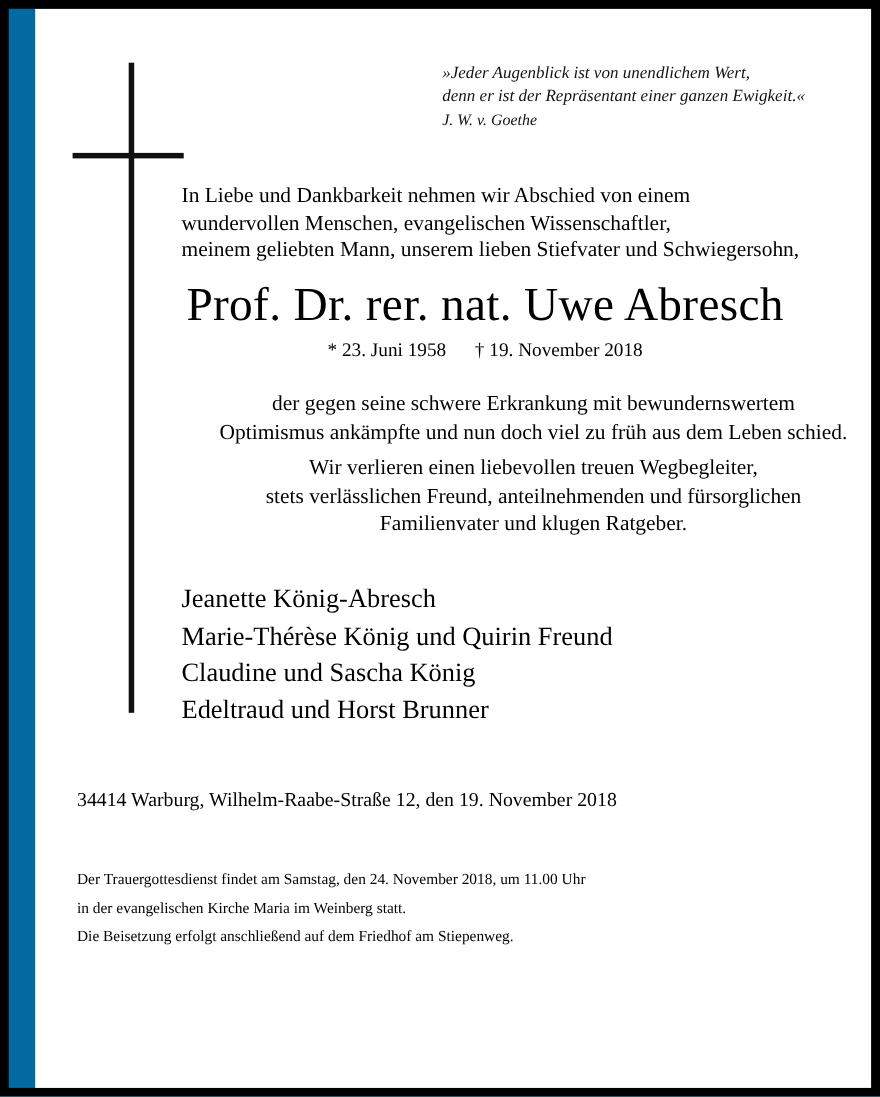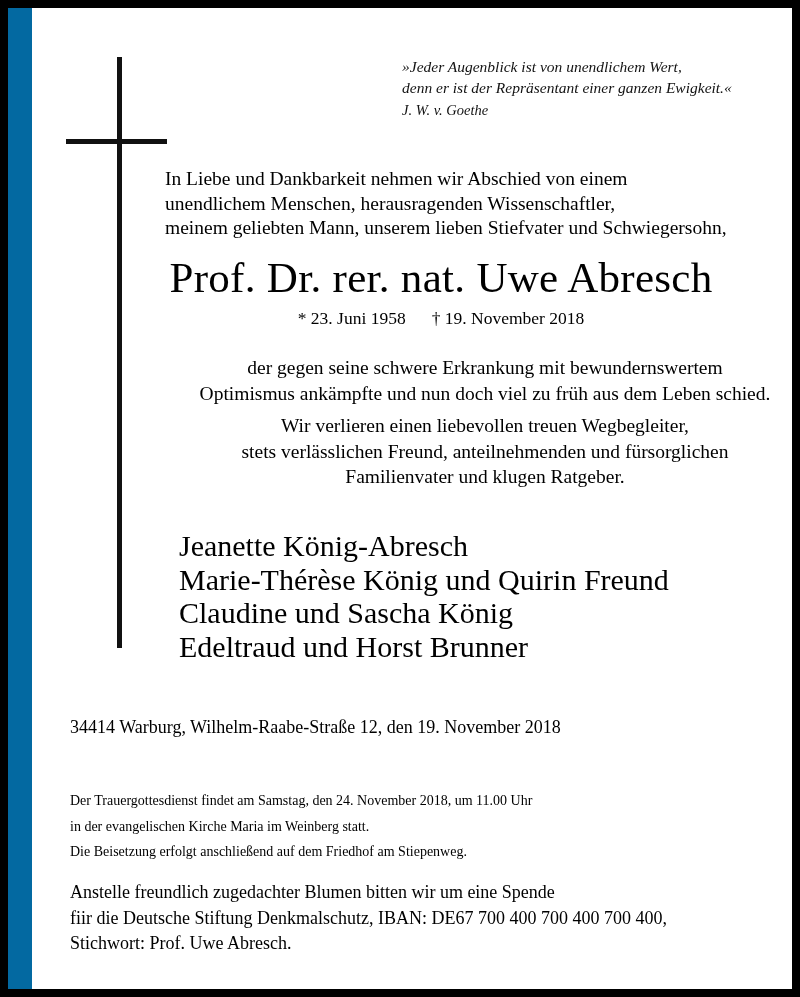--- a/index.html
+++ b/index.html
@@ -112,23 +112,22 @@
   }
   .tribute div { white-space: nowrap; text-align: center; }
   .tribute .para-gap { margin-top: 7px; }
 
   
   .family {
     position: absolute;
     left: 133px;
     top: 521px;
     width: 600px;
-    font-size: 30px;
+    font-size: 24px;
     line-height: 33.5px;
-    margin-left: 14px;
   }
   .family div { white-space: nowrap; }
 
   
   .address {
     position: absolute;
     left: 38px;
     top: 709px;
     font-size: 18px;
     white-space: nowrap;
@@ -162,21 +161,21 @@
     <div class="cross-bar"></div>
 
     <div class="quote-block">
       <div class="quote-line">»Jeder Augenblick ist von unendlichem Wert,</div>
       <div class="quote-line">denn er ist der Repräsentant einer ganzen Ewigkeit.«</div>
       <div class="quote-author">J. W. v. Goethe</div>
     </div>
 
     <div class="intro">
       <div>In Liebe und Dankbarkeit nehmen wir Abschied von einem</div>
-      <div>unendlichem Menschen, herausragenden Wissenschaftler,</div>
+      <div>wundervollen Menschen, evangelischen Wissenschaftler,</div>
       <div>meinem geliebten Mann, unserem lieben Stiefvater und Schwiegersohn,</div>
     </div>
 
     <div class="deceased-name">Prof. Dr. rer. nat. Uwe Abresch</div>
 
     <div class="dates">
       <span>* 23. Juni 1958</span><span class="gap"></span><span>† 19. November 2018</span>
     </div>
 
     <div class="tribute">
@@ -195,20 +194,15 @@
     </div>
 
     <div class="address">34414 Warburg, Wilhelm-Raabe-Straße 12, den 19. November 2018</div>
 
     <div class="service">
       <div>Der Trauergottesdienst findet am Samstag, den 24. November 2018, um 11.00 Uhr</div>
       <div>in der evangelischen Kirche Maria im Weinberg statt.</div>
       <div>Die Beisetzung erfolgt anschließend auf dem Friedhof am Stiepenweg.</div>
     </div>
 
-    <div class="donation">
-      <div>Anstelle freundlich zugedachter Blumen bitten wir um eine Spende</div>
-      <div>fiir die Deutsche Stiftung Denkmalschutz, IBAN: DE67 700 400 700 400 700 400,</div>
-      <div>Stichwort: Prof. Uwe Abresch.</div>
-    </div>
 
   </div>
 </div>
 
 </body></html>

